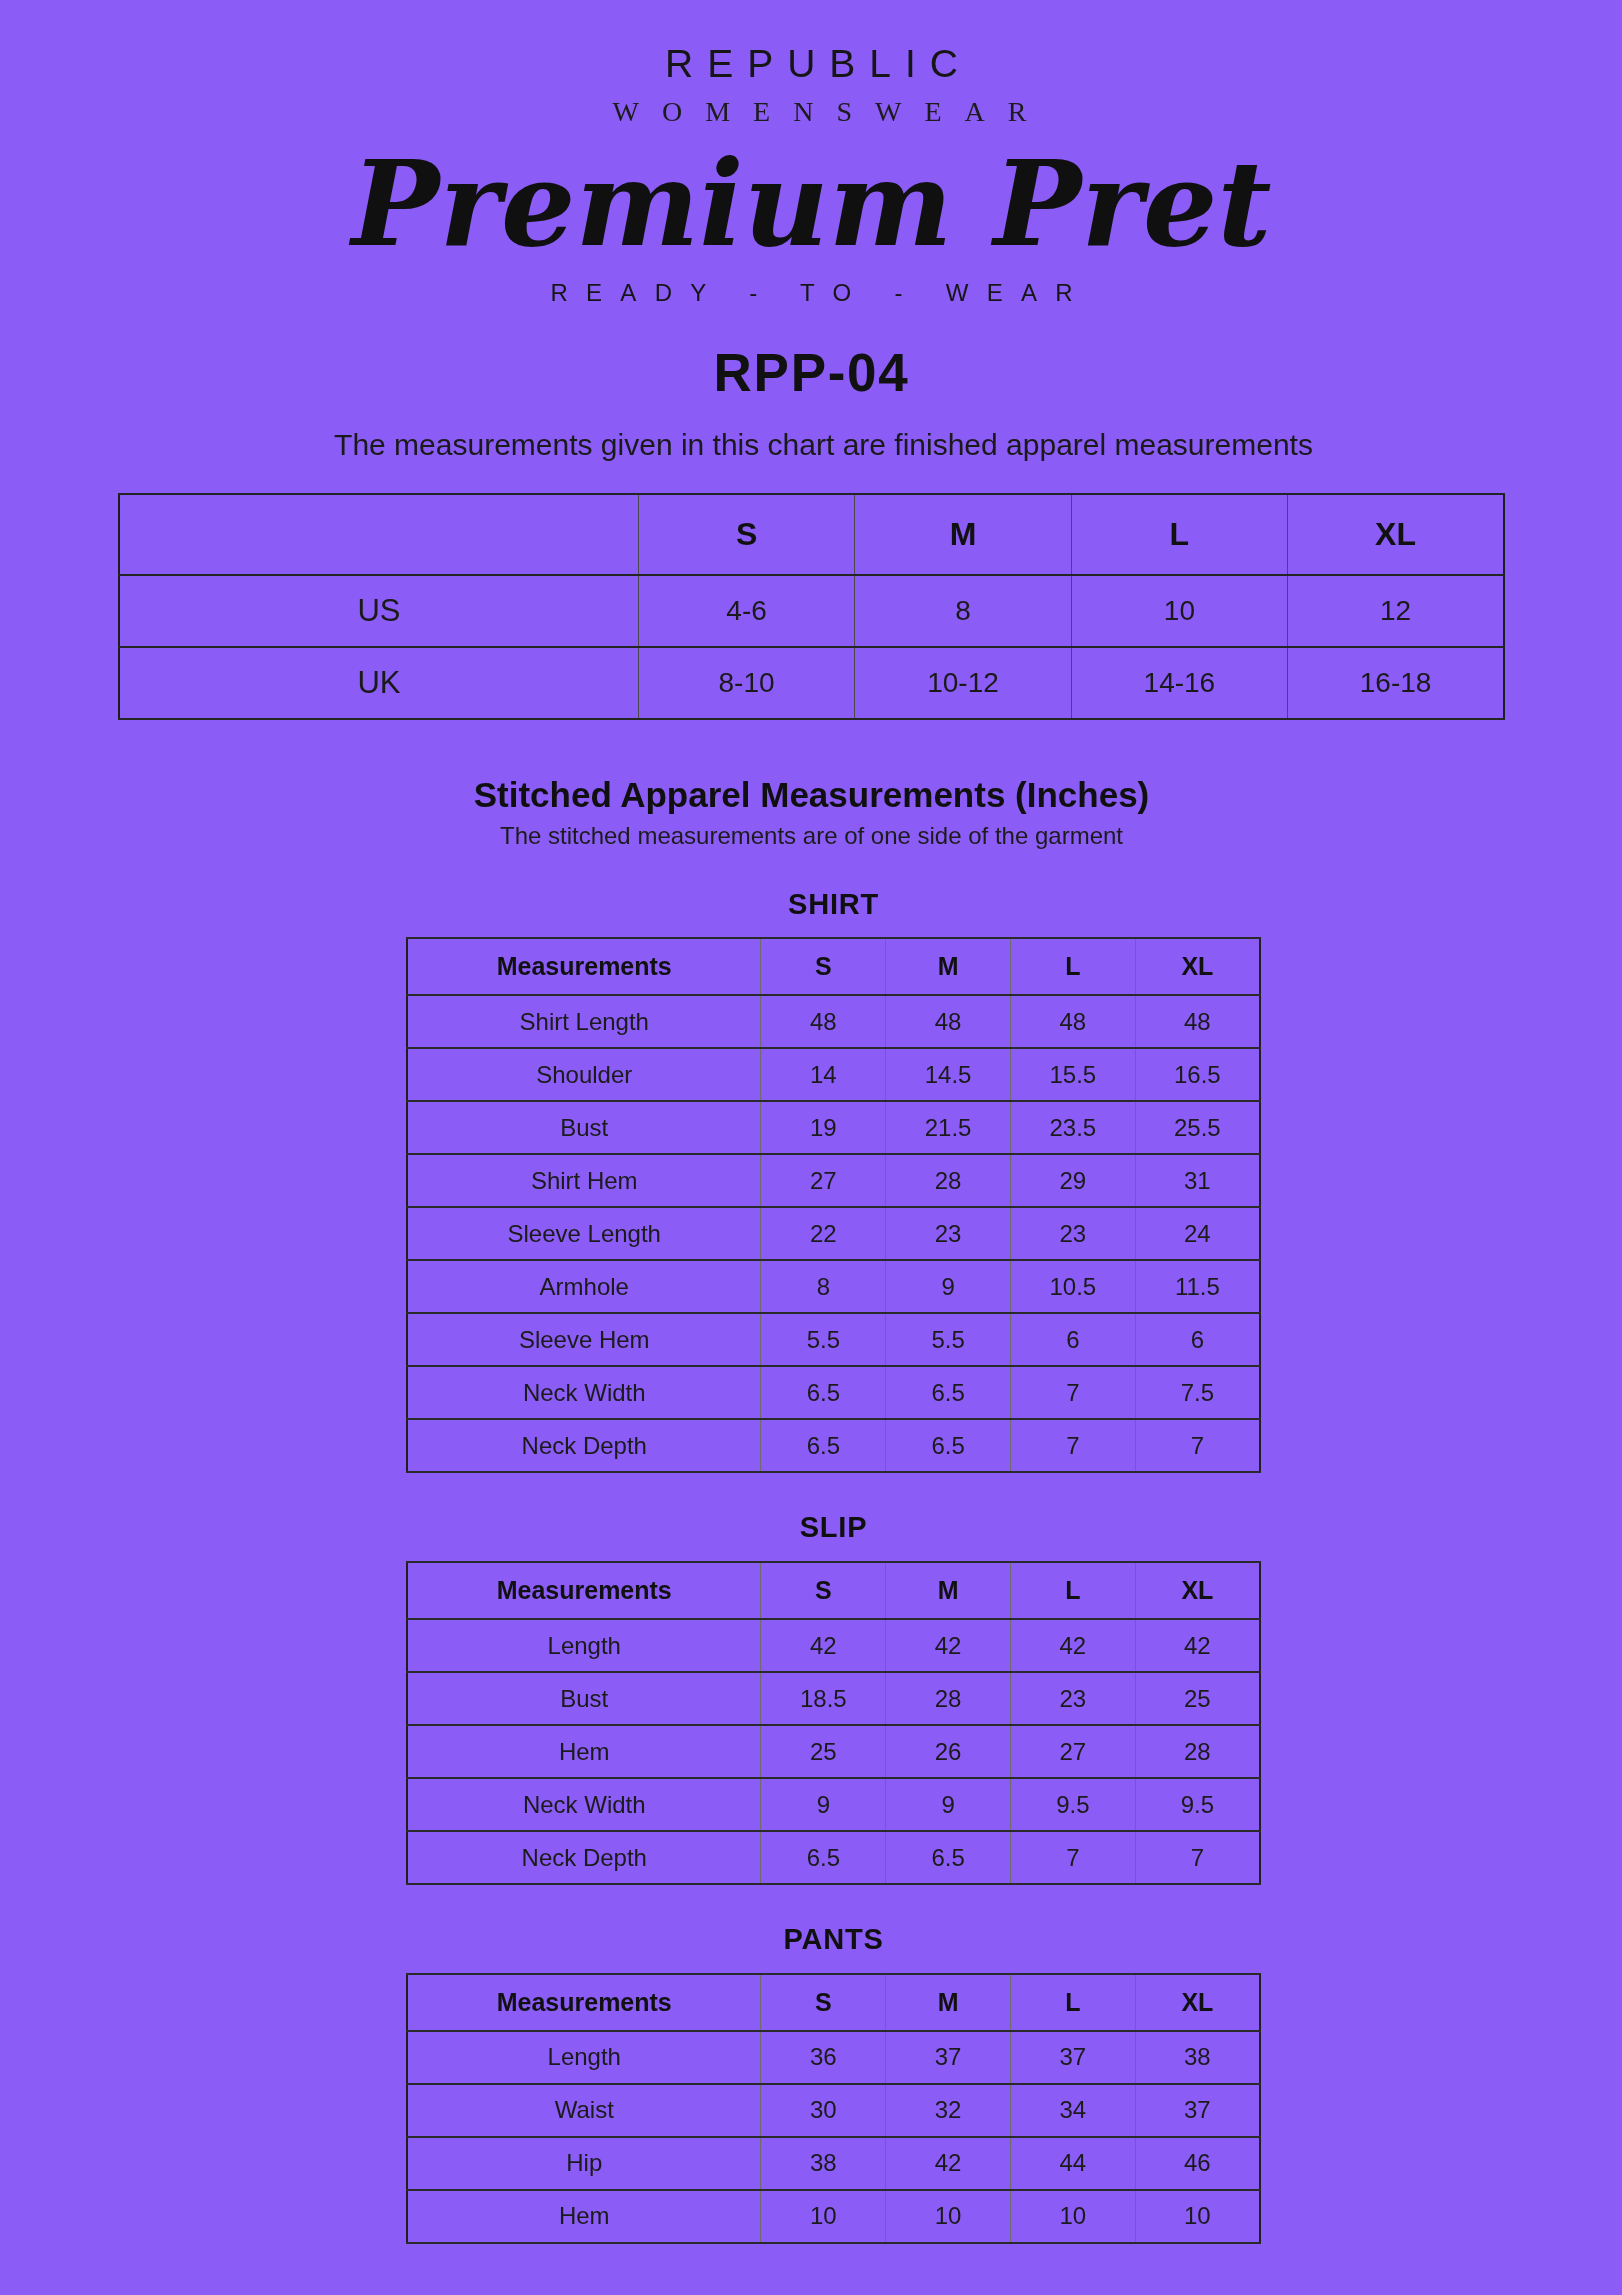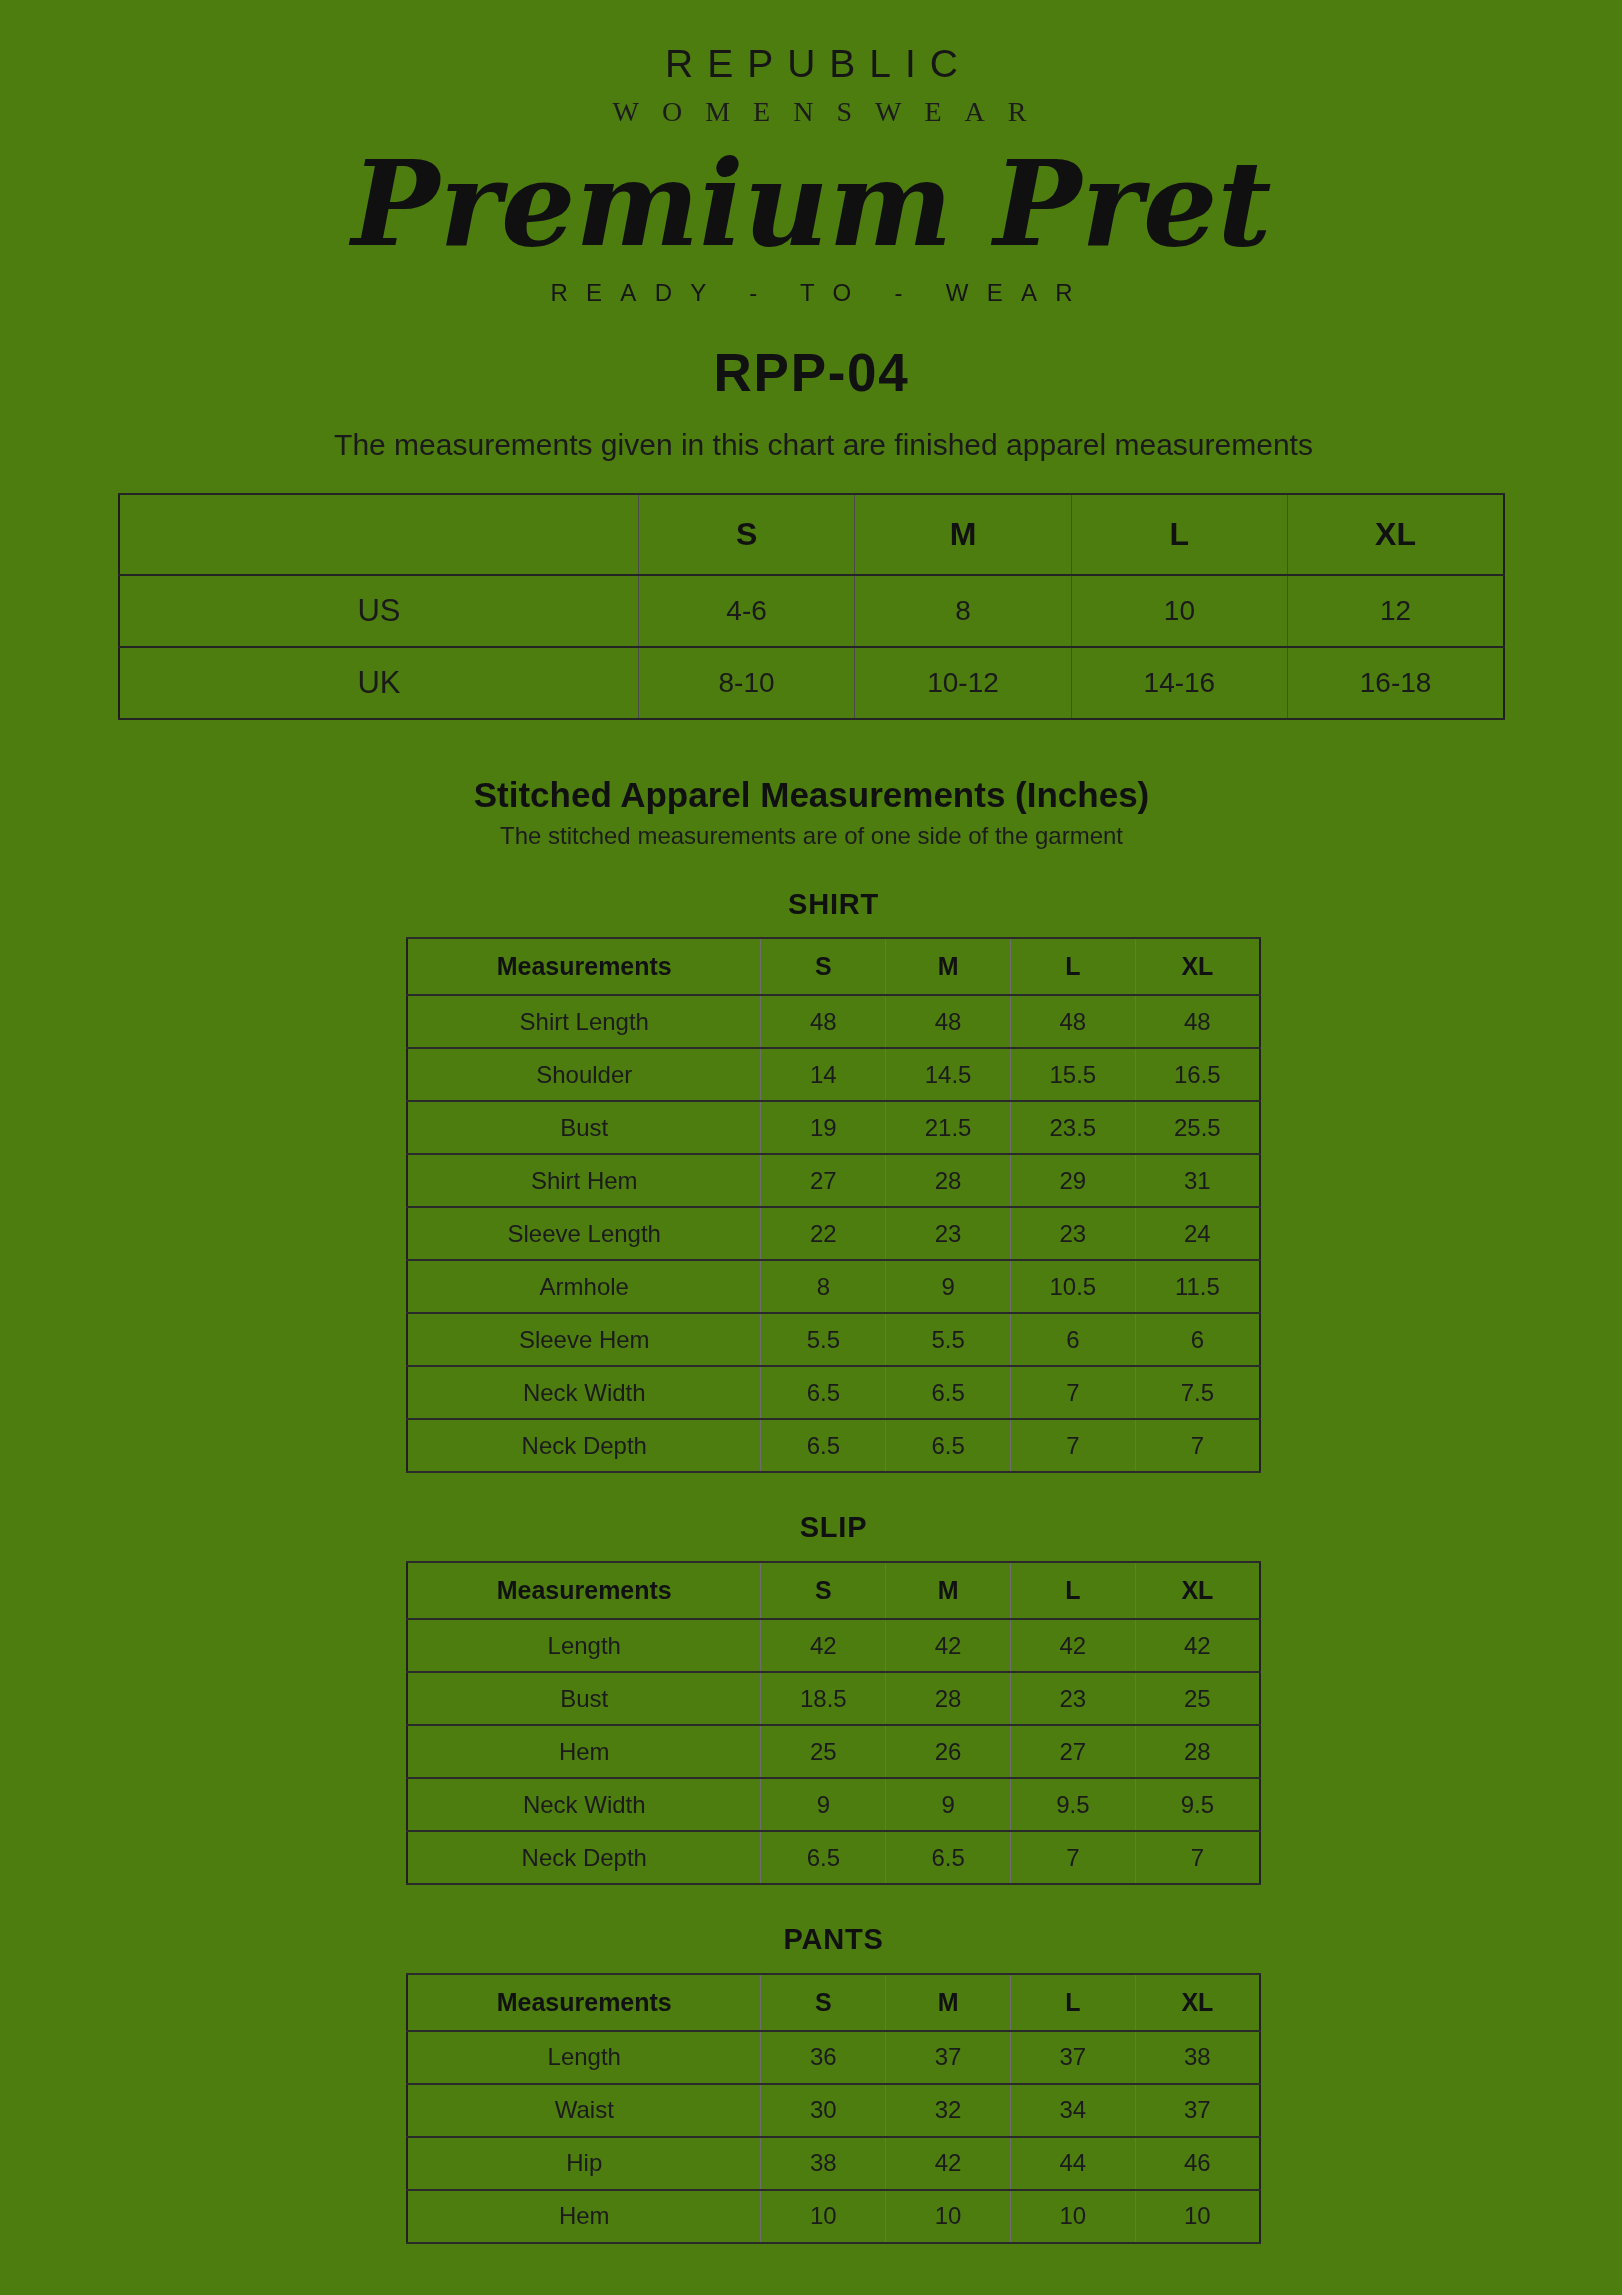--- a/index.html
+++ b/index.html
@@ -1,18 +1,18 @@
 <!DOCTYPE html>
 <html style="font-size:13.3px"><head>
 <meta charset="utf-8">
 <style>
   * { margin:0; padding:0; box-sizing:border-box; }
   html,body { background:#ffffff; }
   .page {
-    width:1623px; height:2295px; margin:0 auto; background:#4d7c0f;
+    width:1623px; height:2295px; margin:0 auto; background:#8b5cf6;
     color:#141414; font-family:"Liberation Sans", sans-serif;
     text-align:center; overflow:hidden;
   }
 
   
   .brand {
     padding-top:42px; font-size:39px; font-weight:500;
     letter-spacing:14px; text-indent:14px; color:#161616;
   }
   .sub-brand {

